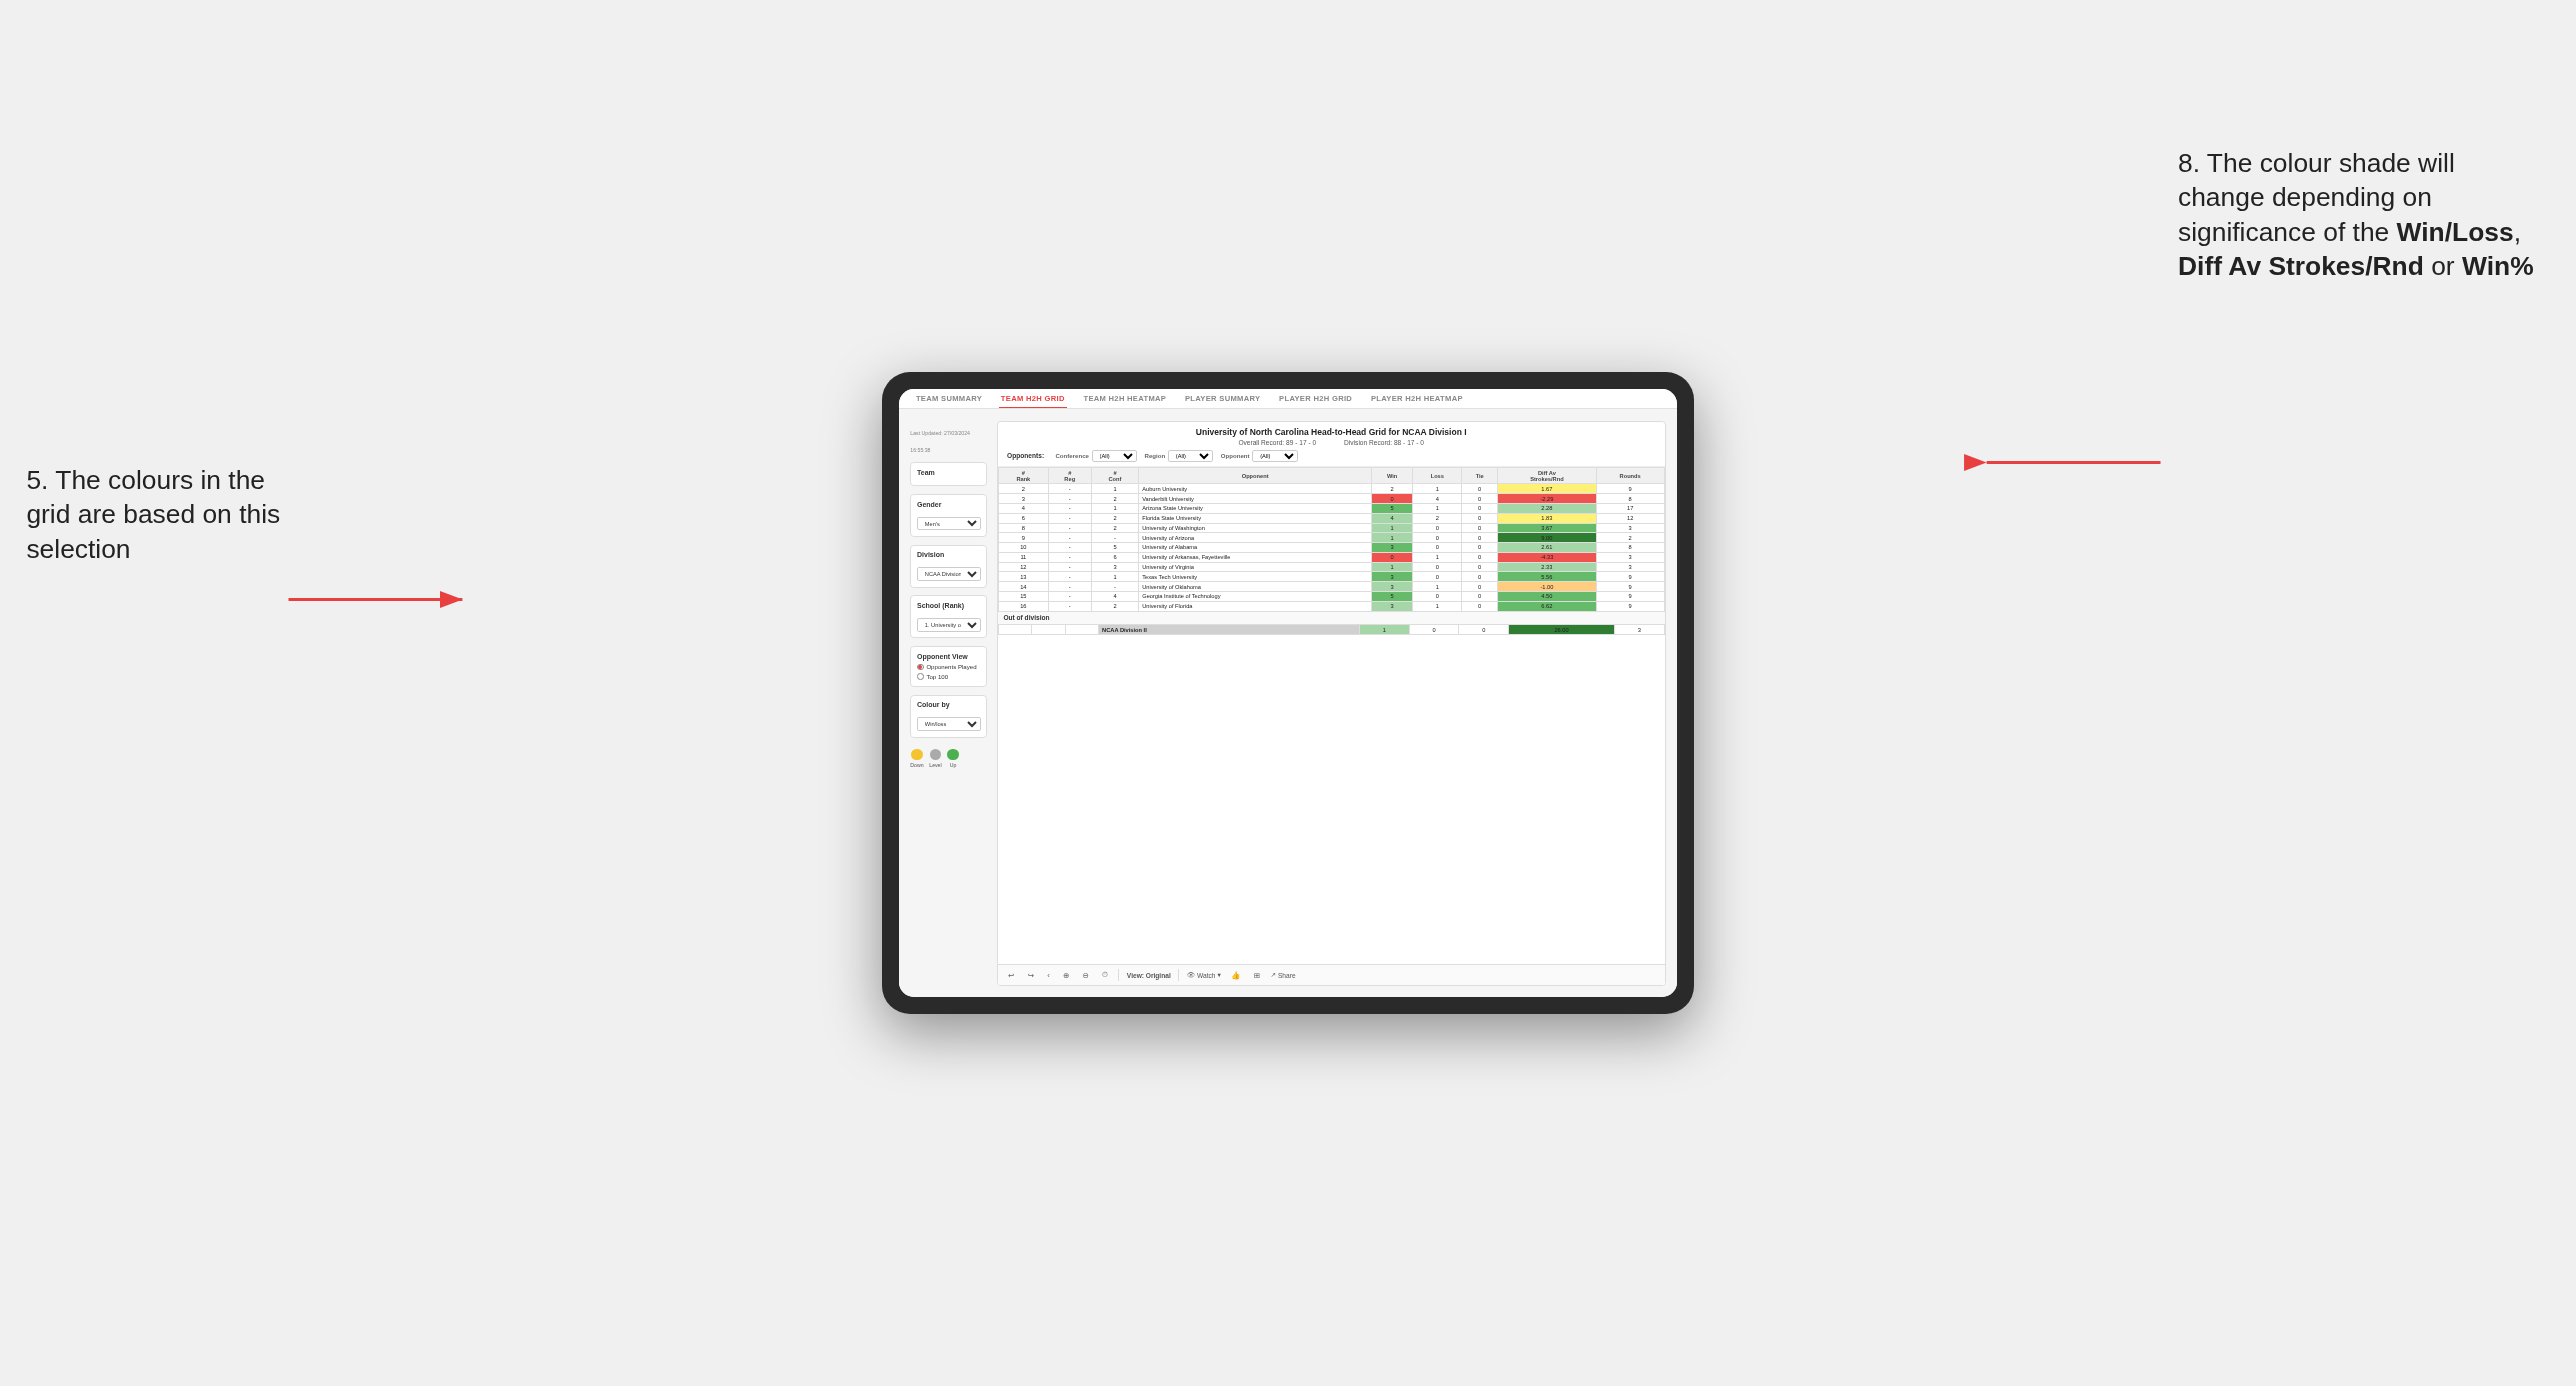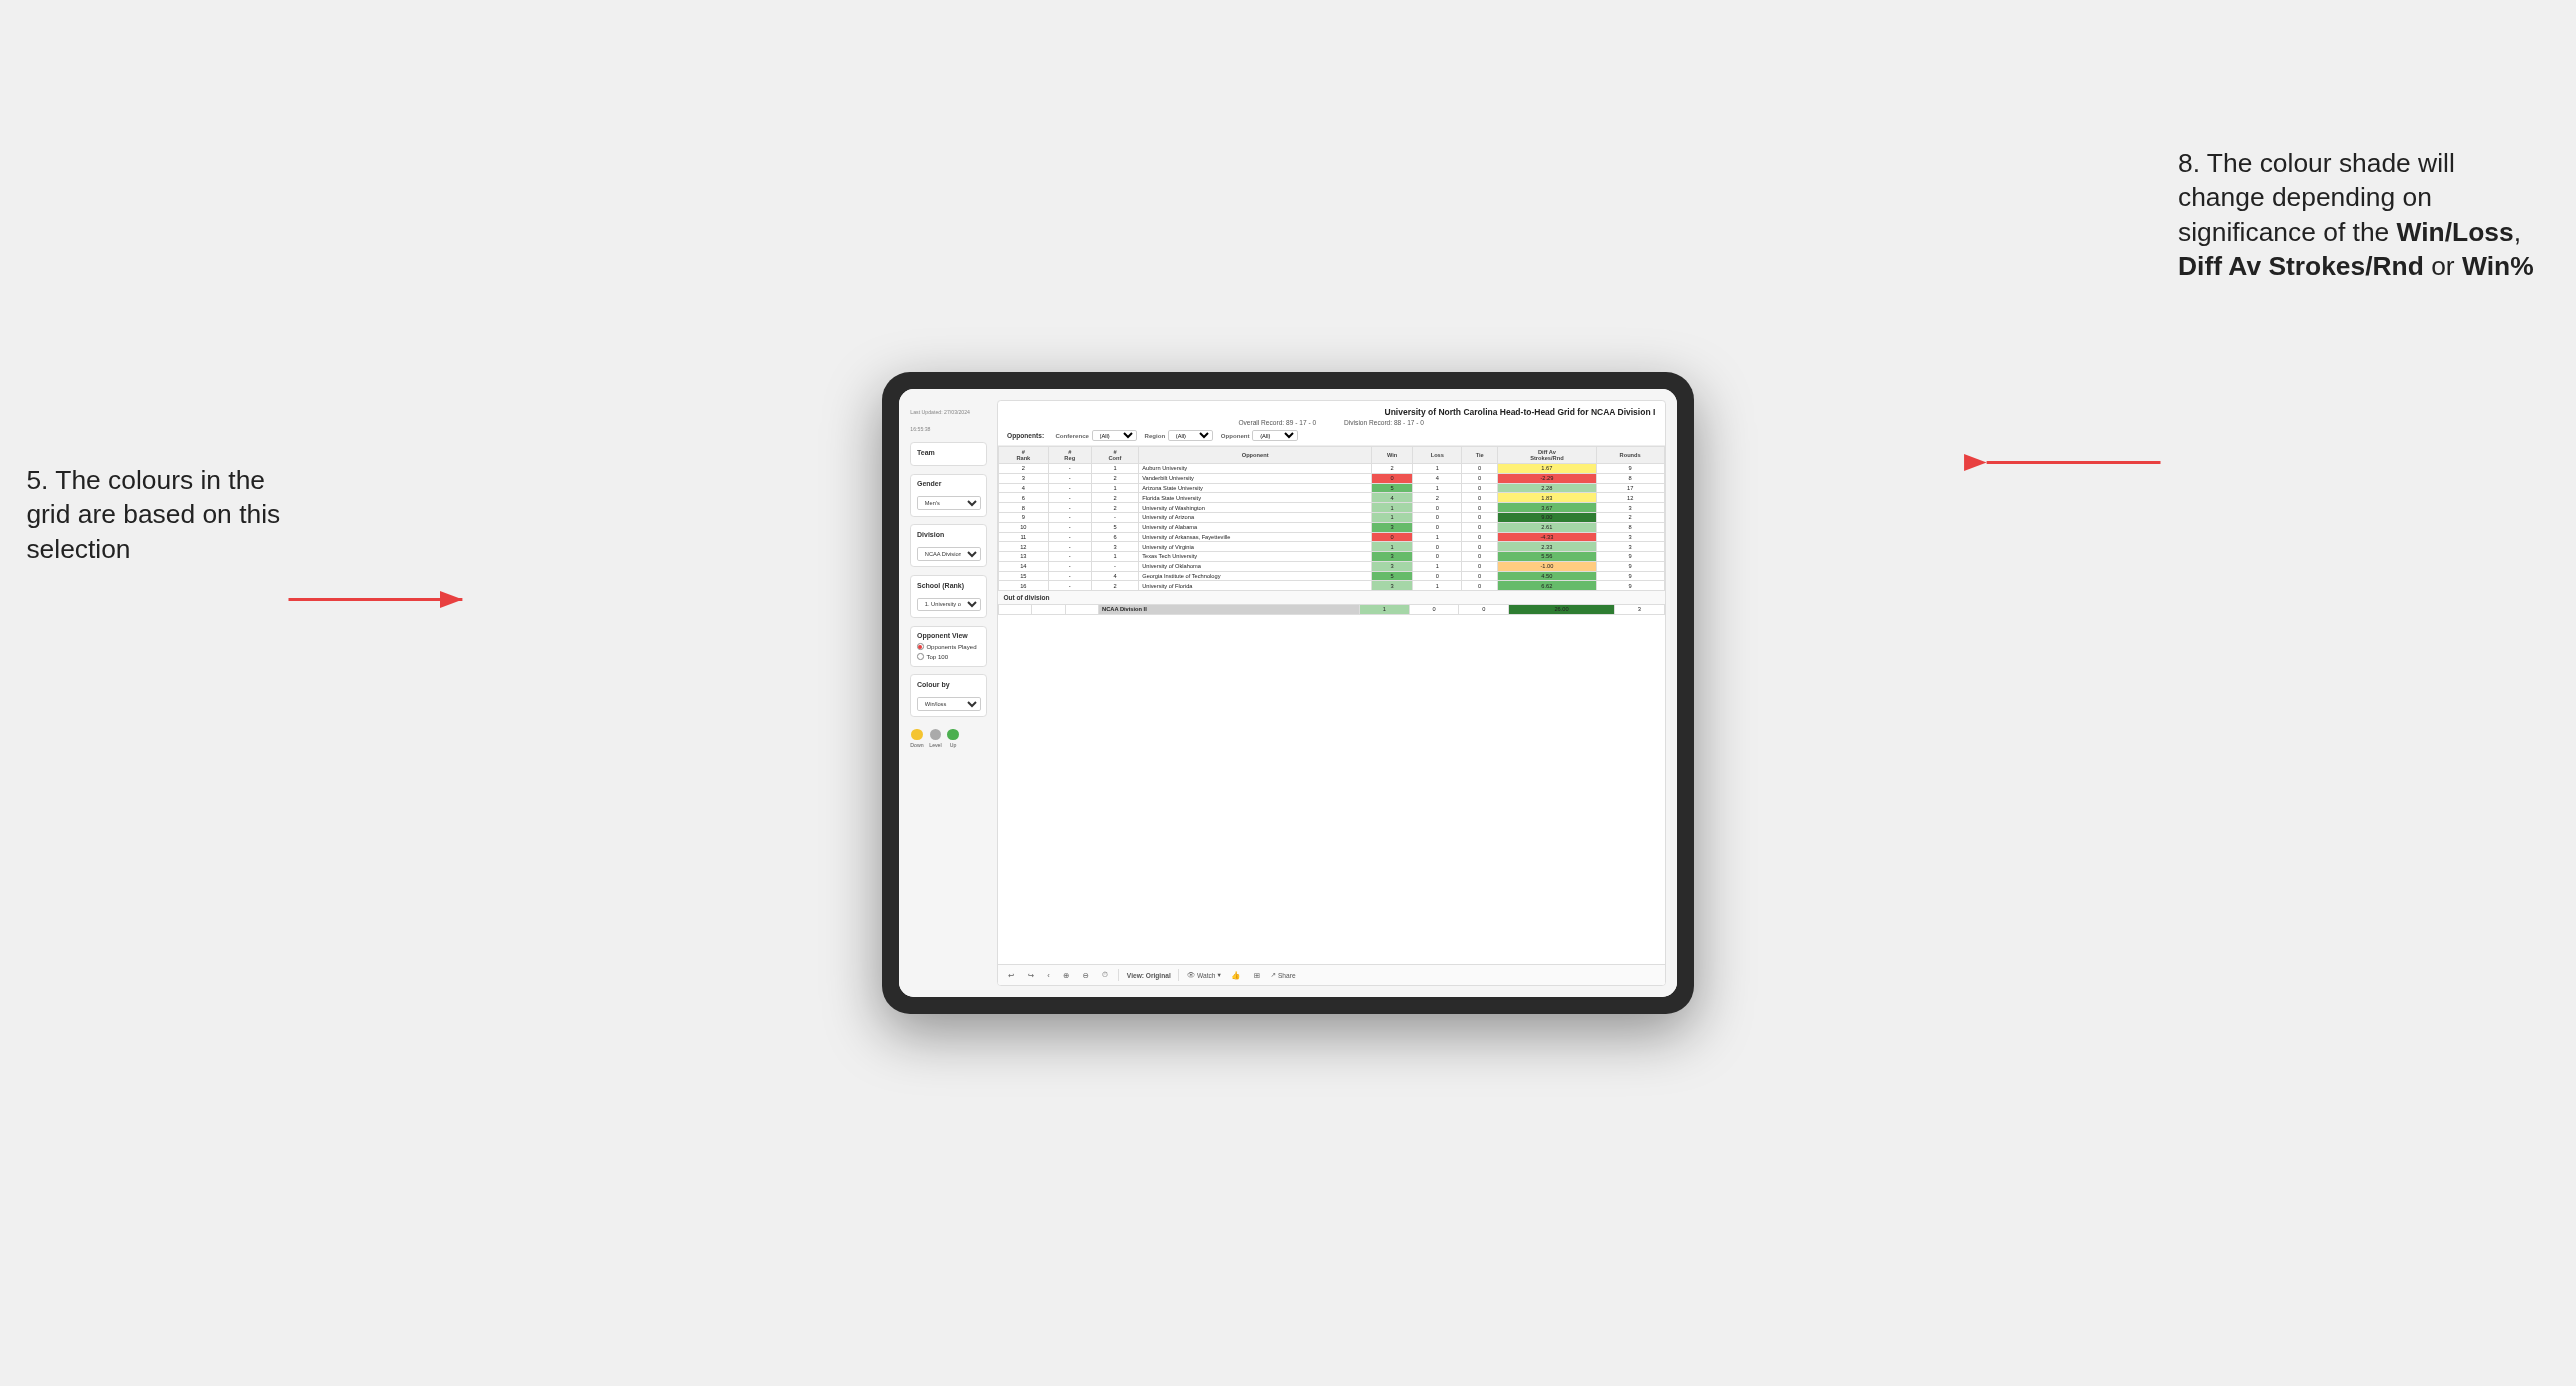--- a/index.html
+++ b/index.html
@@ -210,21 +210,21 @@
       flex-direction: column;
     }
     .grid-header {
       padding: 5.7px 9.4px 3.8px;
       border-bottom: 0.9px solid #eee;
     }
     .grid-title {
       font-size: 8.5px;
       font-weight: 700;
       color: #222;
-      text-align: right;
+      text-align: center;
     }
     .grid-records {
       display: flex;
       justify-content: center;
       gap: 28px;
       margin-top: 1.9px;
     }
     .grid-record {
       font-size: 6.6px;
       color: #555;
@@ -370,20 +370,28 @@
       overflow: visible;
     }
   </style>
 </head>
 <body>
 
 <div class="tablet-frame">
   <div class="tablet-screen">
 
 
+    <div class="sub-nav">
+      <span class="sub-nav-link">TEAM SUMMARY</span>
+      <span class="sub-nav-link active">TEAM H2H GRID</span>
+      <span class="sub-nav-link">TEAM H2H HEATMAP</span>
+      <span class="sub-nav-link">PLAYER SUMMARY</span>
+      <span class="sub-nav-link">PLAYER H2H GRID</span>
+      <span class="sub-nav-link">PLAYER H2H HEATMAP</span>
+    </div>
 
     <div class="main-content">
 
       <div class="left-panel">
         <div>
           <span class="last-updated">
             <span>Last Updated: 27/03/2024</span><br>
             <span>16:55:38</span>
           </span>
         </div>

